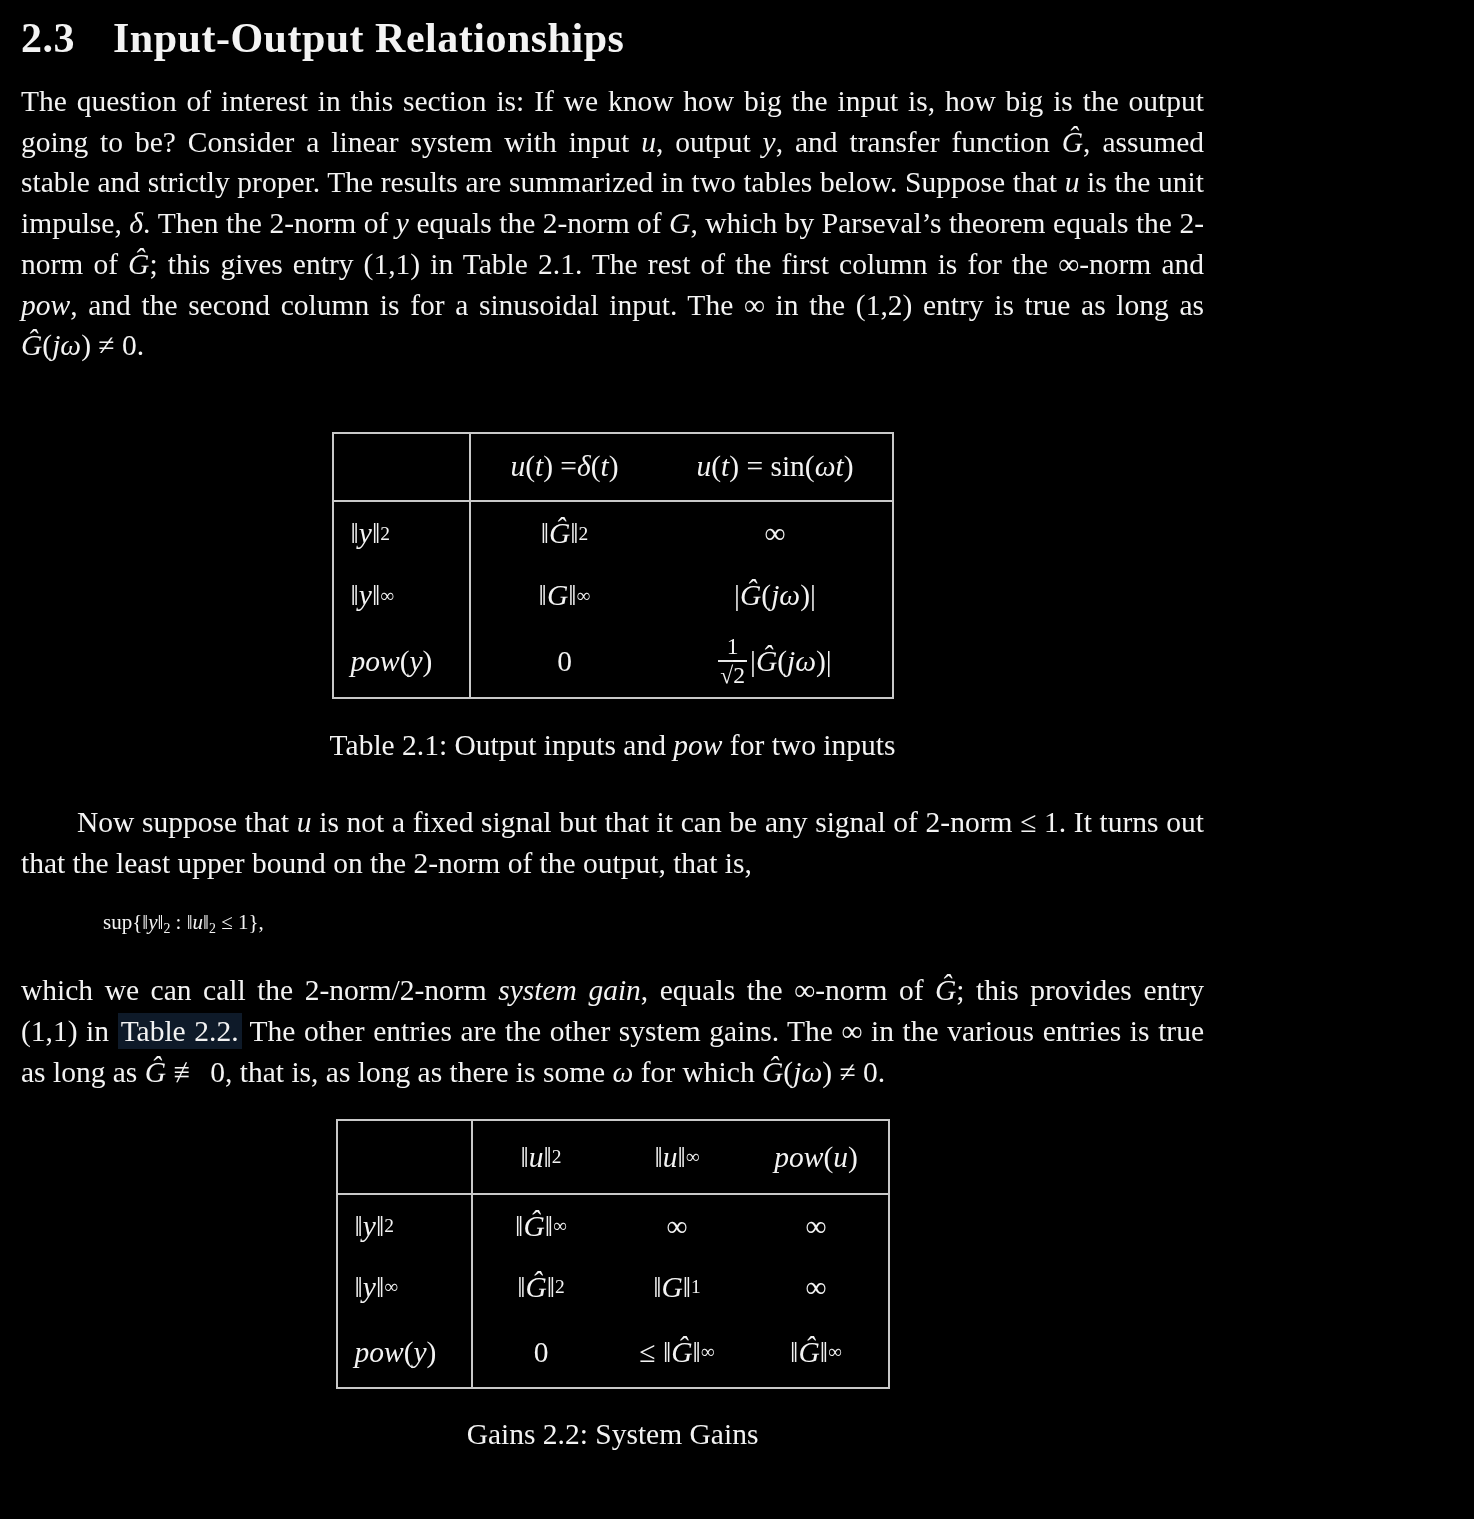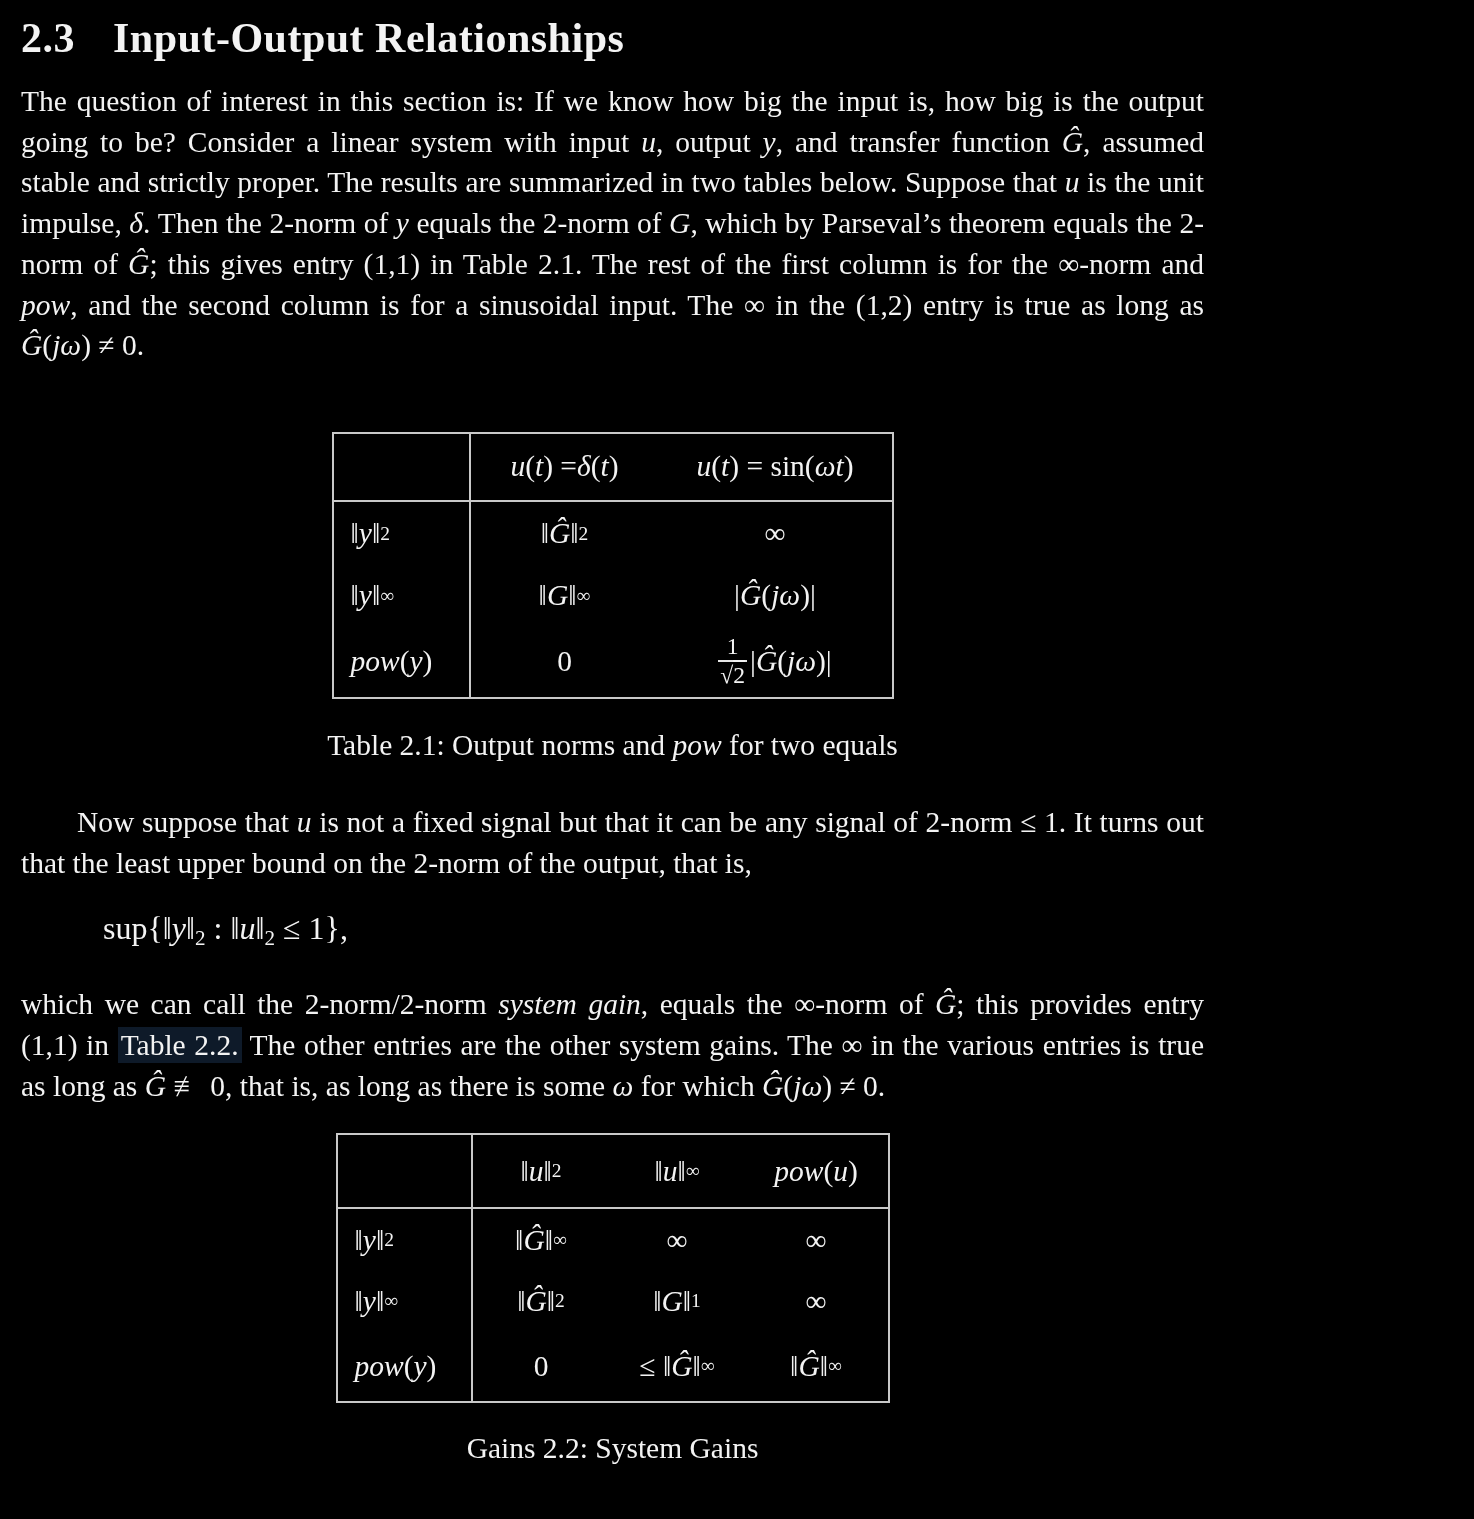--- a/index.html
+++ b/index.html
@@ -13,21 +13,21 @@
     font-family: "Liberation Serif", "DejaVu Serif", "DejaVu Sans", serif;
     padding: 14px 22px 0 21px;
     overflow: hidden;
   }
   .title { margin: 0; font-size: 42px; font-weight: 700; letter-spacing: 0.5px; }
   .sec-num { display: inline-block; margin-right: 38px; }
   .body { margin: 0; font-size: 29.5px; line-height: 1.38; text-align: justify; }
   .p1 { margin-top: 19px; }
   .p2 { margin-top: 40px; text-indent: 56px; }
   .p3 { margin-top: 33px; }
-  .equation { margin: 27px 0 0; padding-left: 82px; font-size: 32px; }
+  .equation { margin: 27px 0 0; padding-left: 82px; font-size: 21px; }
   .tblwrap { margin-top: 66px; display: flex; justify-content: center; }
   .tblwrap2 { margin-top: 27px; }
   .tbl { display: grid; border: 2px solid #c9c9c9; }
   .t1 { grid-template-columns: 137px 188px 233px; grid-template-rows: 68px 64px 60px 71px; }
   .t2 { grid-template-columns: 135px 137px 135px 143px; grid-template-rows: 74px 62px 60px 70px; }
   .cell { display: flex; align-items: center; justify-content: center; font-size: 29.5px; }
   .cell.l { border-right: 2px solid #c9c9c9; justify-content: flex-start; padding-left: 17px; }
   .cell.h { border-bottom: 2px solid #c9c9c9; }
   .caption { margin: 30px 0 0; font-size: 29.5px; text-align: center; }
   .cap2 { margin-top: 29px; }
@@ -120,21 +120,21 @@
       <div class="cell frac-cell">
         <span class="frac">
           <span class="num">1</span>
           <span class="den"><span class="radical">√</span><span class="radicand">2</span></span>
         </span>
         <span><span>|</span><span class="i">Ĝ</span><span>(</span><span class="i">jω</span><span>)|</span></span>
       </div>
     </div>
   </div>
 
-  <p class="caption"><span>Table 2.1: Output norms and </span><span class="i">pow</span><span> for two equals</span></p>
+  <p class="caption"><span>Table 2.1: Output inputs and </span><span class="i">pow</span><span> for two inputs</span></p>
 
   <p class="body p2"><span>Now suppose that </span><span class="i">u</span><span> is not a fixed signal but that it can be any signal of 2-norm ≤ 1. It turns out that the least upper bound on the 2-norm of the output, that is,</span></p>
 
   <p class="equation"><span>sup{</span><span>‖</span><span class="i">y</span><span>‖</span><span class="sub">2</span><span> : </span><span>‖</span><span class="i">u</span><span>‖</span><span class="sub">2</span><span> ≤ 1},</span></p>
 
   <p class="body p3"><span>which we can call the 2-norm/2-norm </span><span class="i">system gain</span><span>, equals the ∞-norm of </span><span class="i">Ĝ</span><span>; this provides entry (1,1) in </span><span class="hl">Table 2.2.</span><span> The other entries are the other system gains. The ∞ in the various entries is true as long as </span><span class="i">Ĝ</span><span> ≢ 0, that is, as long as there is some </span><span class="i">ω</span><span> for which </span><span class="i">Ĝ</span><span>(</span><span class="i">jω</span><span>) ≠ 0.</span></p>
 
   <div class="tblwrap tblwrap2">
     <div class="tbl t2">
       <div class="cell l h"></div>

